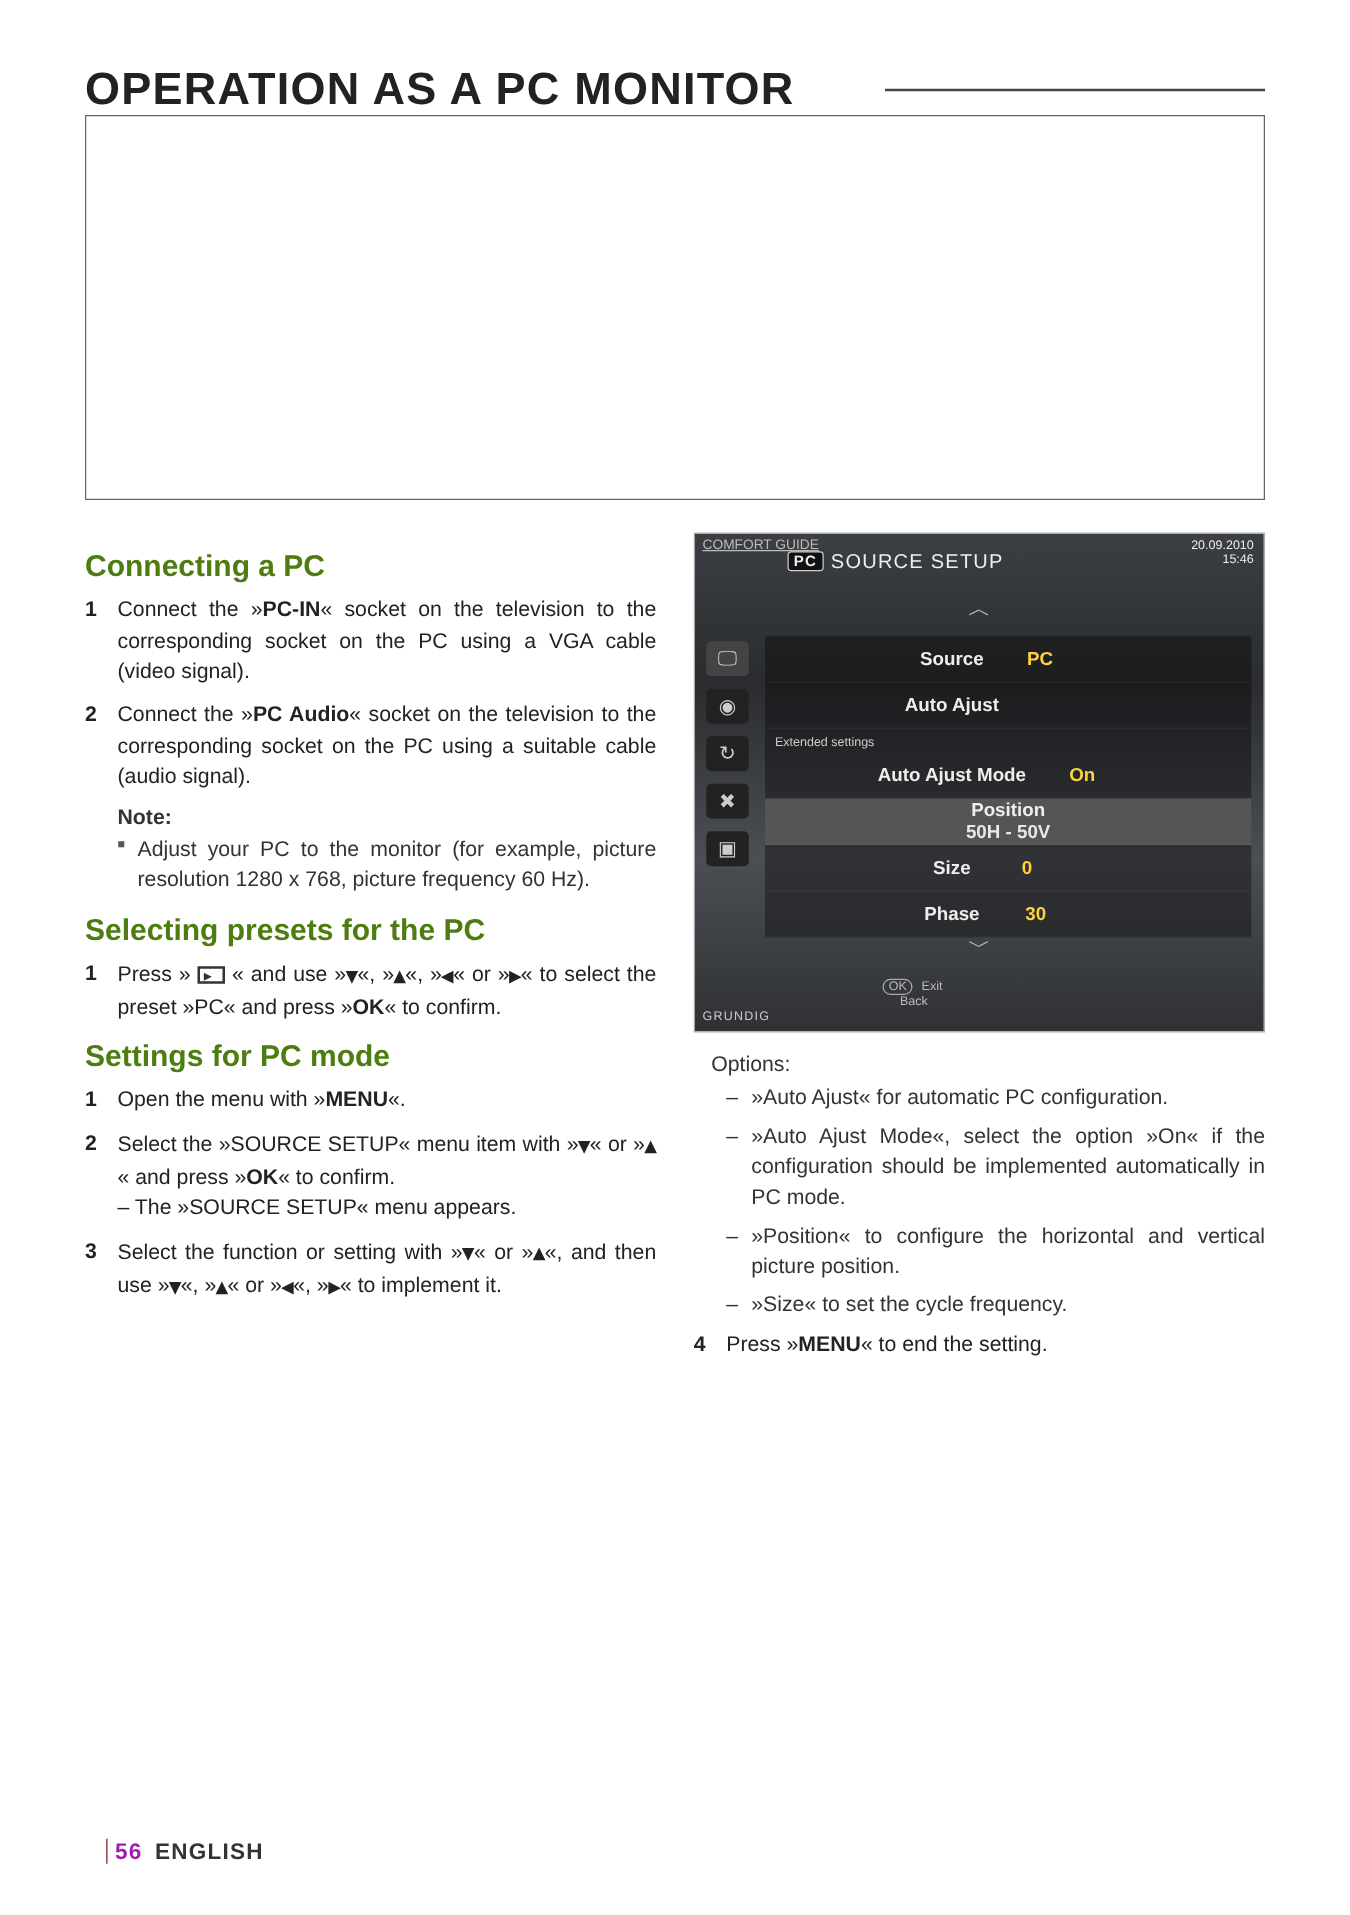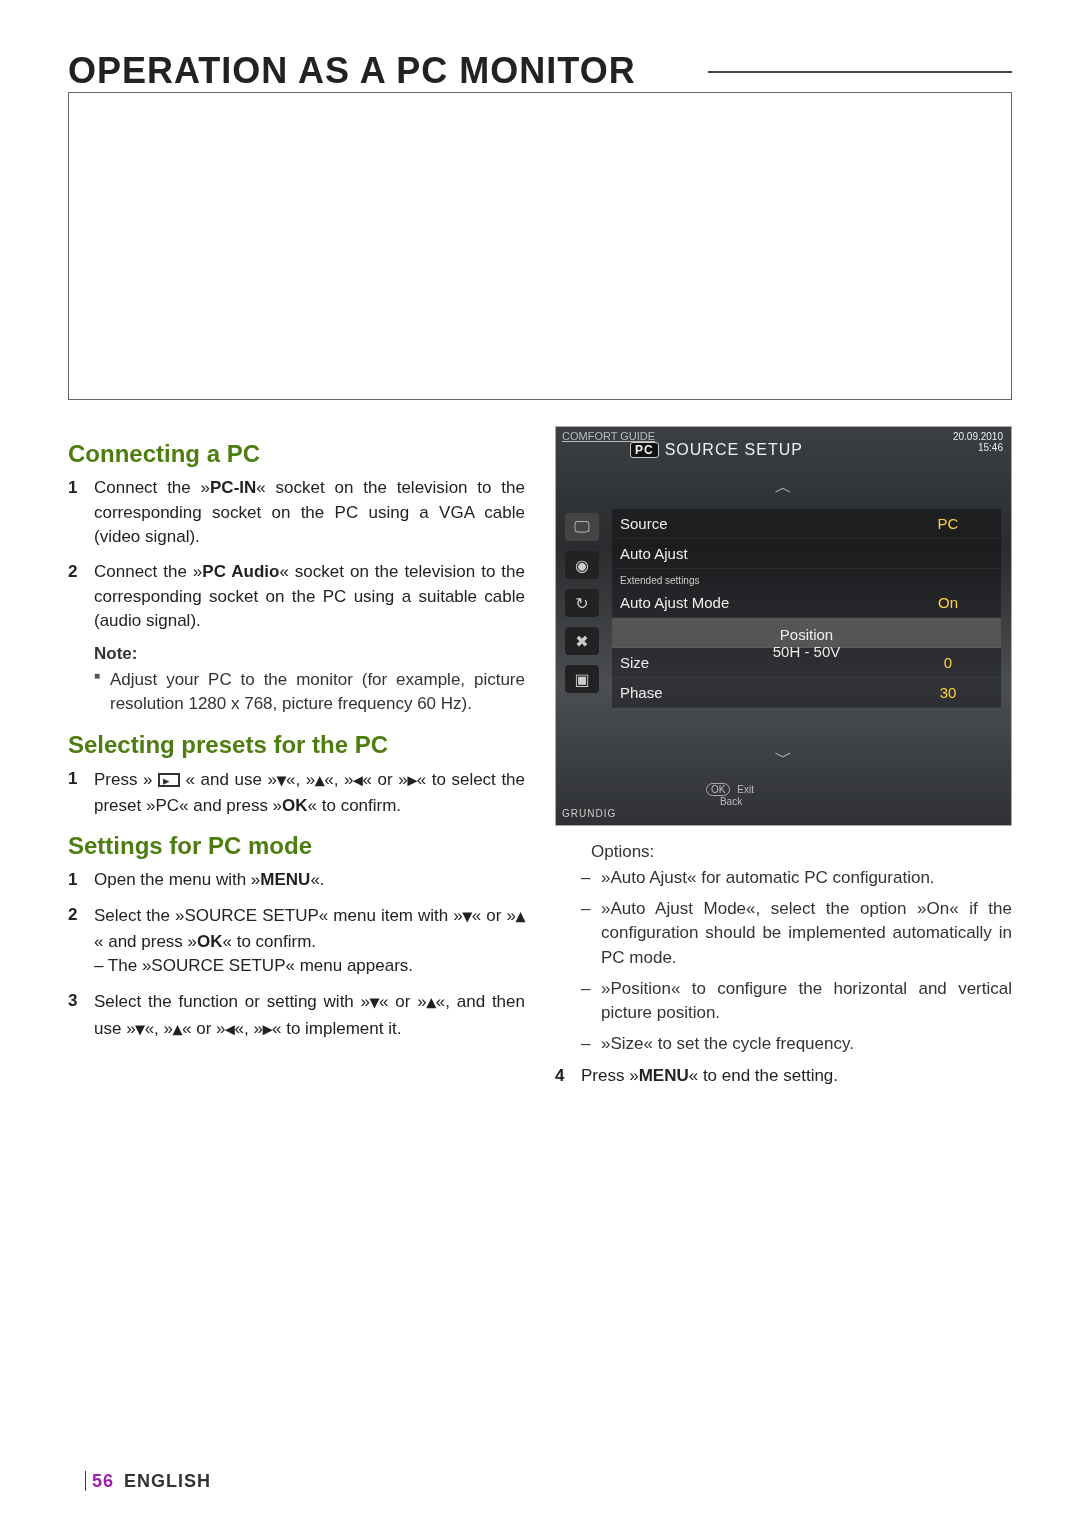--- a/index.html
+++ b/index.html
@@ -150,43 +150,44 @@
   }
   .osd .sidebar .sbicon {
     width:34px;height:28px;border-radius:4px;background:#222;
     display:flex;align-items:center;justify-content:center;font-size:16px;color:#ccc;
   }
   .osd .sidebar .sbicon.active{background:#444;}
   .osd .list {
     position:absolute; left:56px; right:10px; top:82px;
   }
   .osd .row {
-    display:flex; justify-content:space-between; align-items:center;
-    padding:8px 8px; height:30px;
+    display:flex; justify-content:center; align-items:center;
+    padding:18px 8px; height:30px;
     background:rgba(0,0,0,0.35);
     border-bottom:1px solid rgba(255,255,255,0.05);
+    font-weight:bold;
   }
   .osd .row .val{color:#ffd040;min-width:90px;text-align:center;}
   .osd .row.selected{background:#555;flex-direction:column;}
   .osd .row.selected .val{color:#e8e8e8;}
   .osd .exthdr{
     padding:6px 8px 2px 8px;font-size:10px;color:#ccc;background:rgba(0,0,0,0.35);
   }
   .osd .footer{
     position:absolute;bottom:6px;left:6px;font-size:10px;letter-spacing:1px;color:#ccc;
   }
   .osd .okhint{
     position:absolute;bottom:18px;left:150px;font-size:10px;color:#bbb;line-height:1.1;
   }
   .osd .okhint .ok{
     display:inline-block;border:1px solid #aaa;border-radius:10px;padding:0 4px;margin-right:4px;
   }
 
   .opts-head{
-    font-size:17px;margin:2px 0 4px 36px;
+    font-size:17px;margin:2px 0 4px 14px;
   }
   ul.opts{
     list-style:none;padding-left:26px;font-size:17px;line-height:1.45;
   }
   ul.opts li{
     position:relative;padding-left:20px;margin-bottom:6px;text-align:justify;
   }
   ul.opts li::before{
     content:"–";position:absolute;left:0;top:0;
   }

